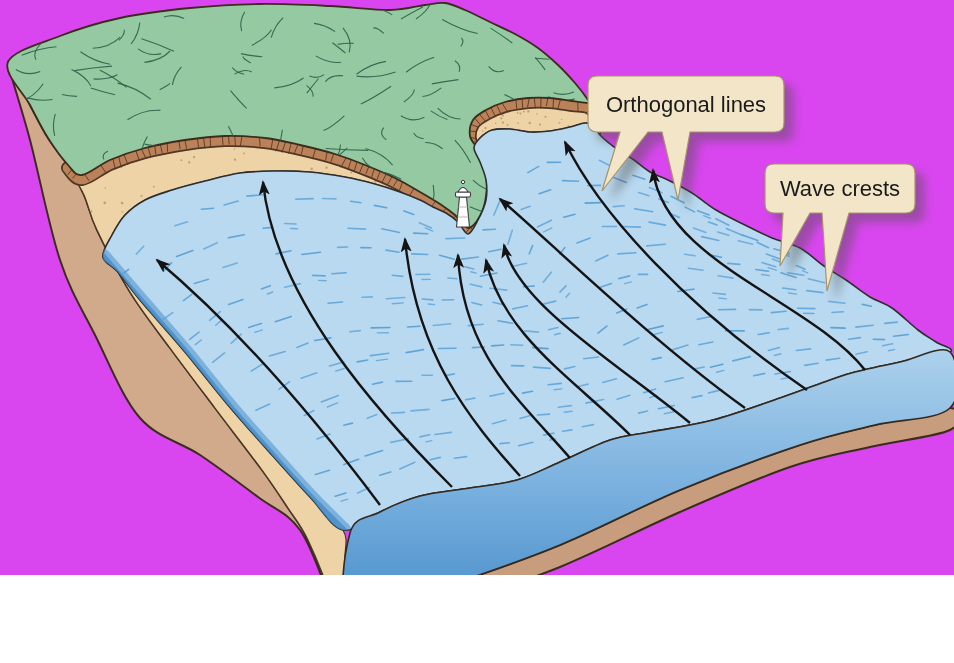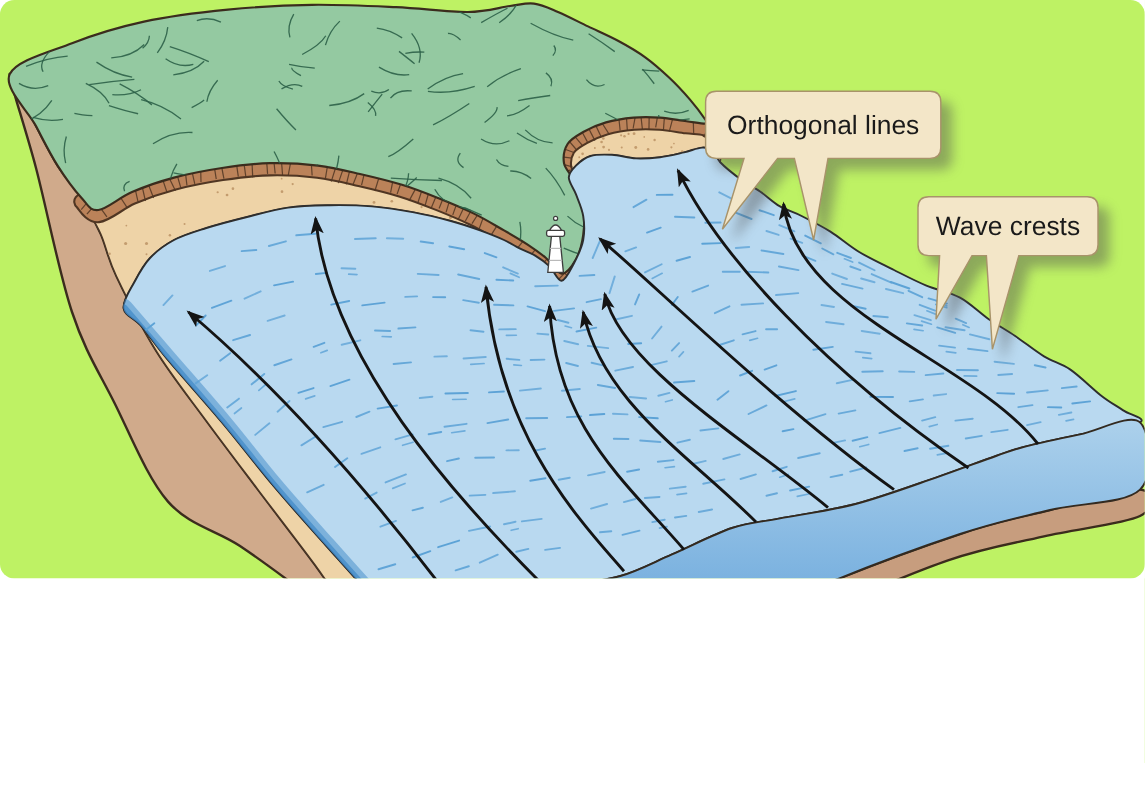--- a/index.html
+++ b/index.html
@@ -1,16 +1,16 @@
 <!DOCTYPE html>
 <html><head>
 <meta charset="utf-8">
 <style>
   html,body{margin:0;padding:0;background:#ffffff;}
-  #stage{width:954px;height:482px;position:relative;background:#bef264;overflow:hidden;border-radius:12px;}
+  #stage{width:954px;height:575px;position:relative;background:#d946ef;overflow:hidden;}
   svg{display:block;}
   .callout{filter:drop-shadow(9px 9px 5px rgba(80,80,80,0.45));}
   .callout path{stroke-width:1.2;}
   .callout text{font-family:"Liberation Sans","DejaVu Sans",sans-serif;font-size:22px;text-anchor:middle;}
 </style>
 </head>
 <body>
 
 <div id="stage">
   <svg id="fig" width="954" height="663" viewBox="0 0 954 663" xmlns="http://www.w3.org/2000/svg">

